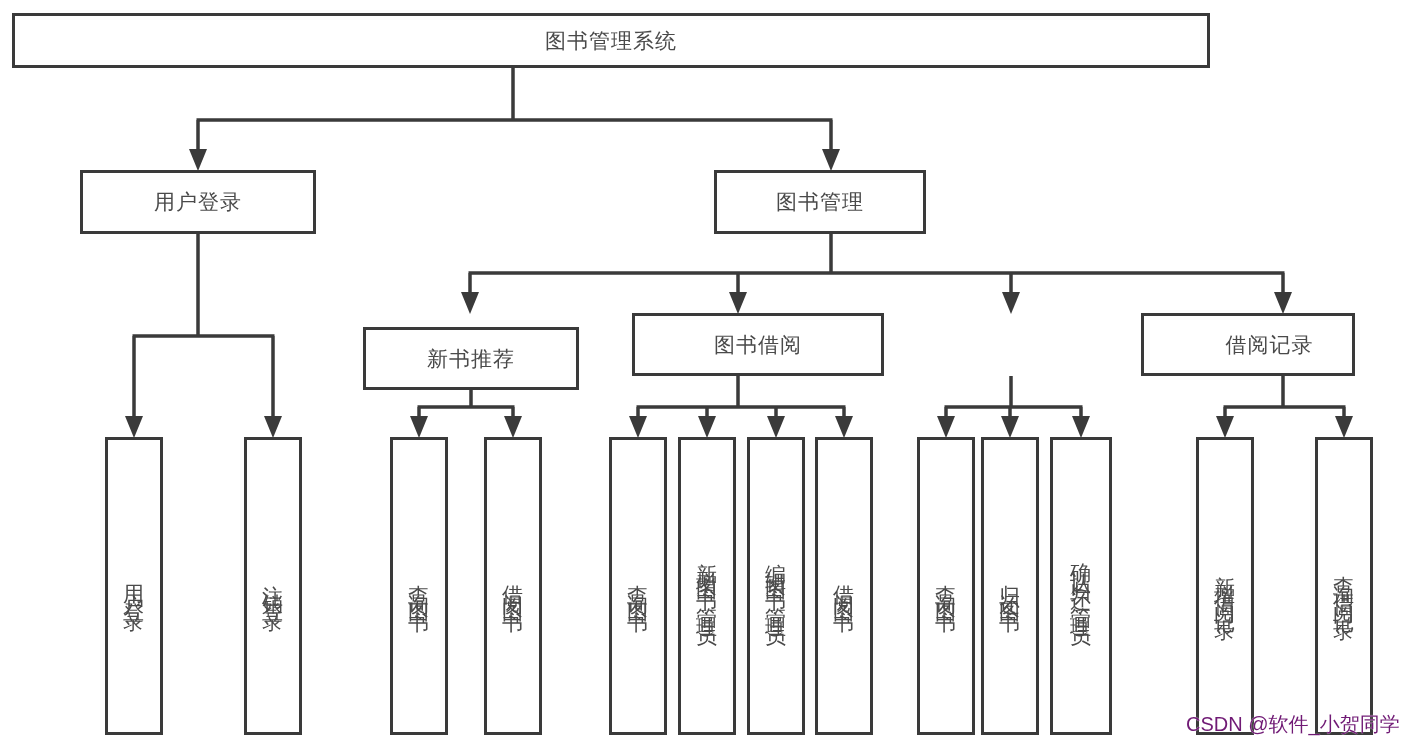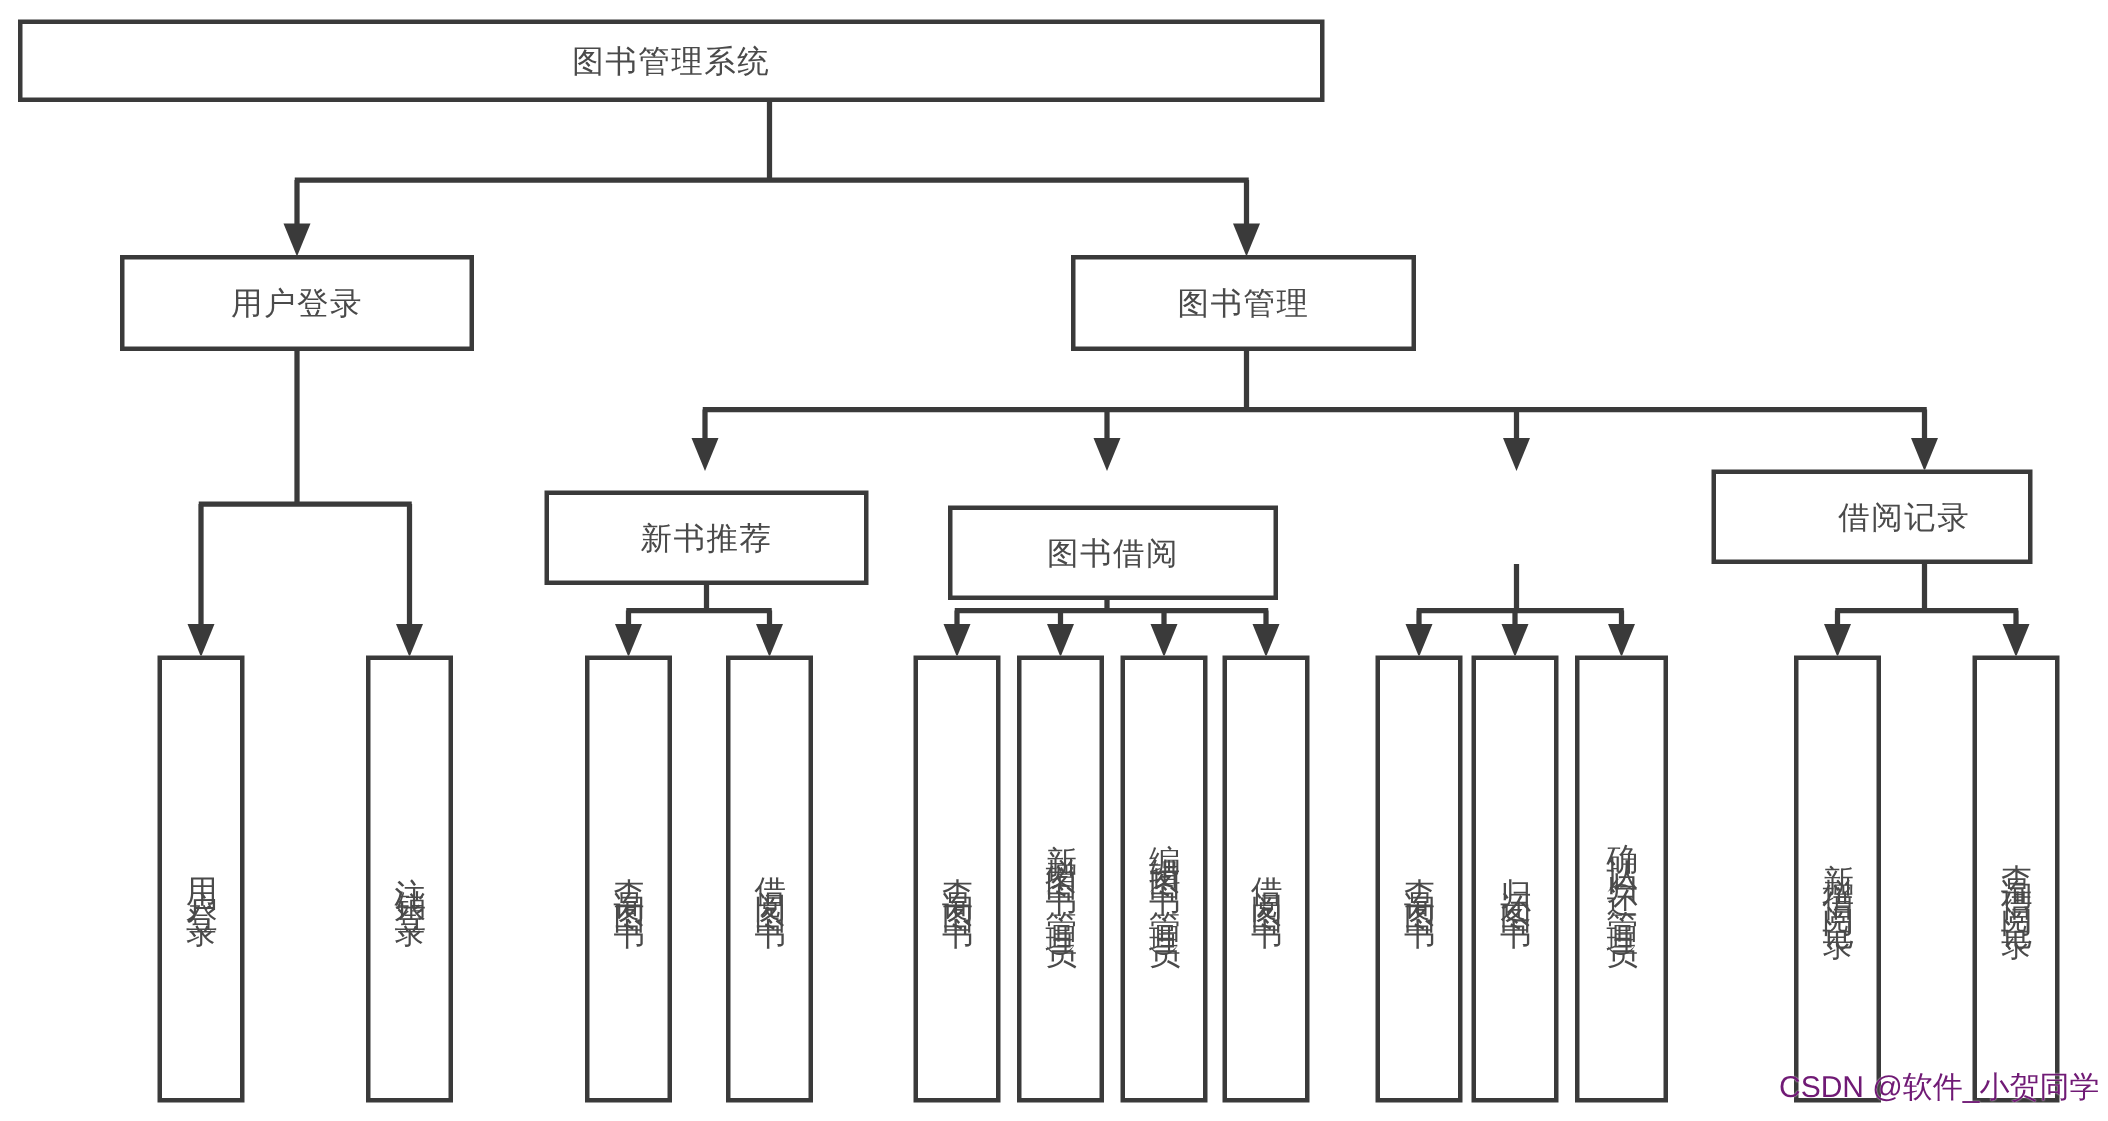--- a/index.html
+++ b/index.html
@@ -85,35 +85,35 @@
       <polygon points="767,416 785,416 776,438"></polygon>
       <polygon points="835,416 853,416 844,438"></polygon>
       <polygon points="937,416 955,416 946,438"></polygon>
       <polygon points="1001,416 1019,416 1010,438"></polygon>
       <polygon points="1072,416 1090,416 1081,438"></polygon>
       <polygon points="1216,416 1234,416 1225,438"></polygon>
       <polygon points="1335,416 1353,416 1344,438"></polygon>
     </g>
   </svg>
 
-  <div class="box h" style="left:12px; top:13px; width:871px; height:55px;">
+  <div class="box h" style="left:12px; top:13px; width:1198px; height:55px;">
     <span>图书管理系统</span>
   </div>
 
   <div class="box h" style="left:80px; top:170px; width:236px; height:64px;">
     <span>用户登录</span>
   </div>
-  <div class="box h" style="left:714px; top:170px; width:230px; height:64px;">
+  <div class="box h" style="left:714px; top:170px; width:212px; height:64px;">
     <span>图书管理</span>
   </div>
 
   <div class="box h" style="left:363px; top:327px; width:216px; height:63px;">
     <span>新书推荐</span>
   </div>
-  <div class="box h" style="left:632px; top:313px; width:220px; height:63px;margin-top:24px;">
+  <div class="box h" style="left:632px; top:313px; width:252px; height:63px;">
     <span>图书借阅</span>
   </div>
   <div class="box h" style="left:1141px; top:313px; width:214px; height:63px;padding-left:43px;">
     <span>借阅记录</span>
   </div>
 
   <div class="box v" style="left:105px; top:437px; width:58px; height:298px;">
     <span class="vtext">用户登录</span>
   </div>
   <div class="box v" style="left:244px; top:437px; width:58px; height:298px;">

